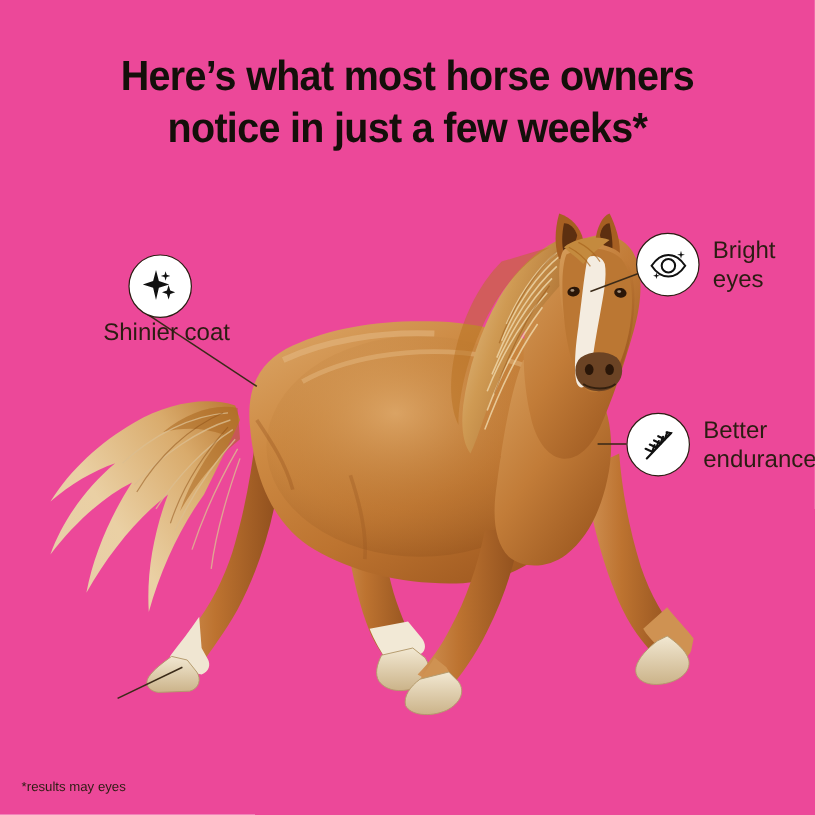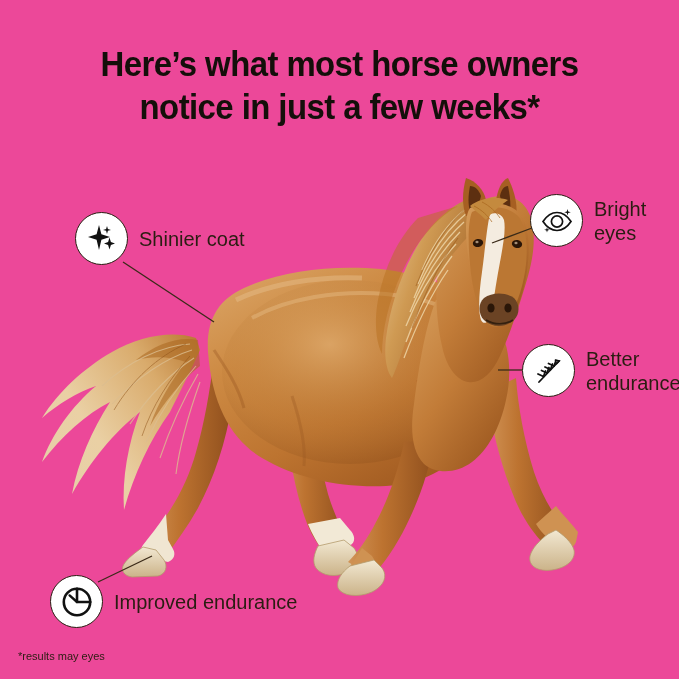--- a/index.html
+++ b/index.html
@@ -81,21 +81,21 @@
 
   .callout-label {
     color: #2b1d12;
     font-family: "Liberation Sans", sans-serif;
     font-size: 20px;
     line-height: 24px;
     white-space: pre-line;
   }
   .callout-label.left-gap  { margin-left: 11px; }
 
-  #c-shinier   { left: 75px;  top: 212px; }
+  #c-shinier   { left: 75px;  top: 212px; flex-direction: column; }
   #c-bright    { left: 530px; top: 194px; }
   #c-appetite  { left: 522px; top: 344px; }
   #c-endurance { left: 50px;  top: 575px; }
 
   
   #footnote {
     position: absolute;
     left: 18px;
     bottom: 16px;
     color: #2b1d12;
@@ -353,26 +353,16 @@
           <path d="M15 19 L17 13.5"></path>
           <path d="M11.5 22.5 L6 20"></path>
           <path d="M11.5 22.5 L13.5 17"></path>
         </g>
       </svg>
     </div>
     <div class="callout-label left-gap">Better
 endurance</div>
   </div>
 
-  <div class="callout" id="c-endurance">
-    <div class="badge">
-      <svg width="36" height="36" viewBox="0 0 36 36">
-        <path d="M18 4.8 a13.2 13.2 0 1 0 13.2 13.2" fill="none" stroke="#111111" stroke-width="2.6" stroke-linecap="round"></path>
-        <path d="M31.2 18 a13.2 13.2 0 0 0 -13.2 -13.2 L18 18 Z" fill="none" stroke="#111111" stroke-width="2.6" stroke-linejoin="round"></path>
-        <path d="M18 18 L10.6 11.4" stroke="#111111" stroke-width="2.4" stroke-linecap="round"></path>
-      </svg>
-    </div>
-    <div class="callout-label left-gap">Improved endurance</div>
-  </div>
 
   <div id="footnote">*results may eyes</div>
 
 </div>
 
 </body></html>

